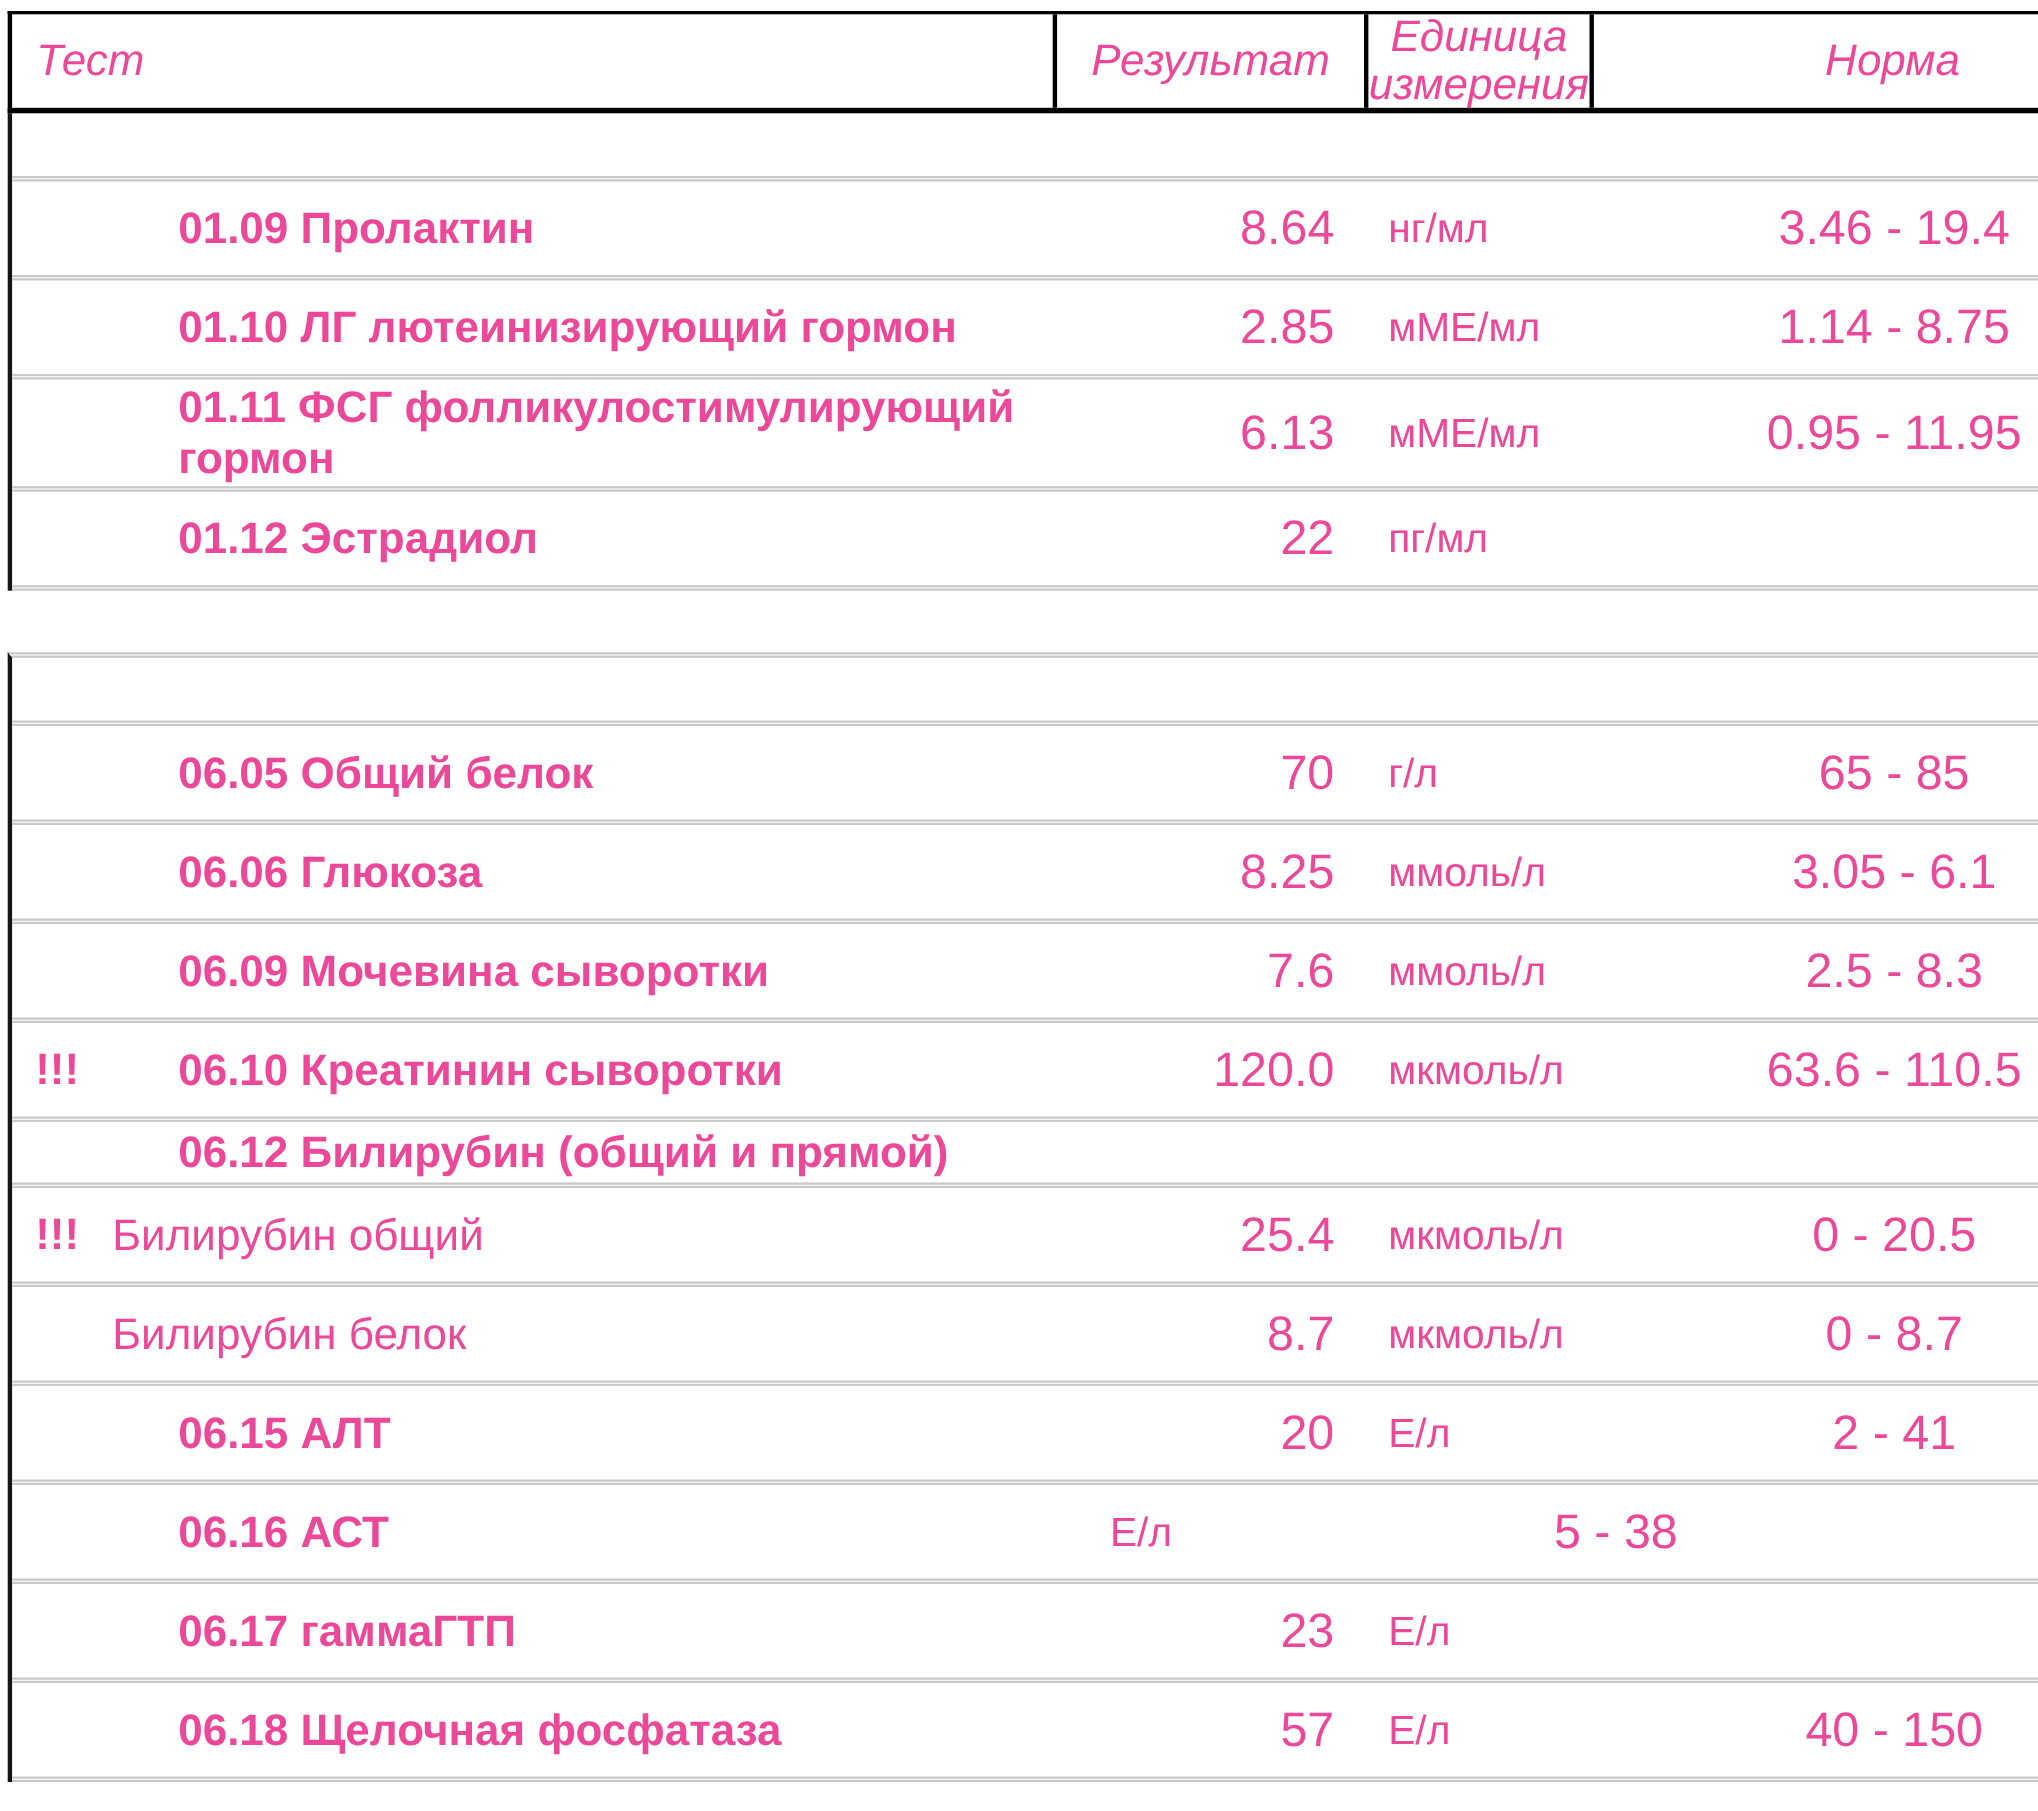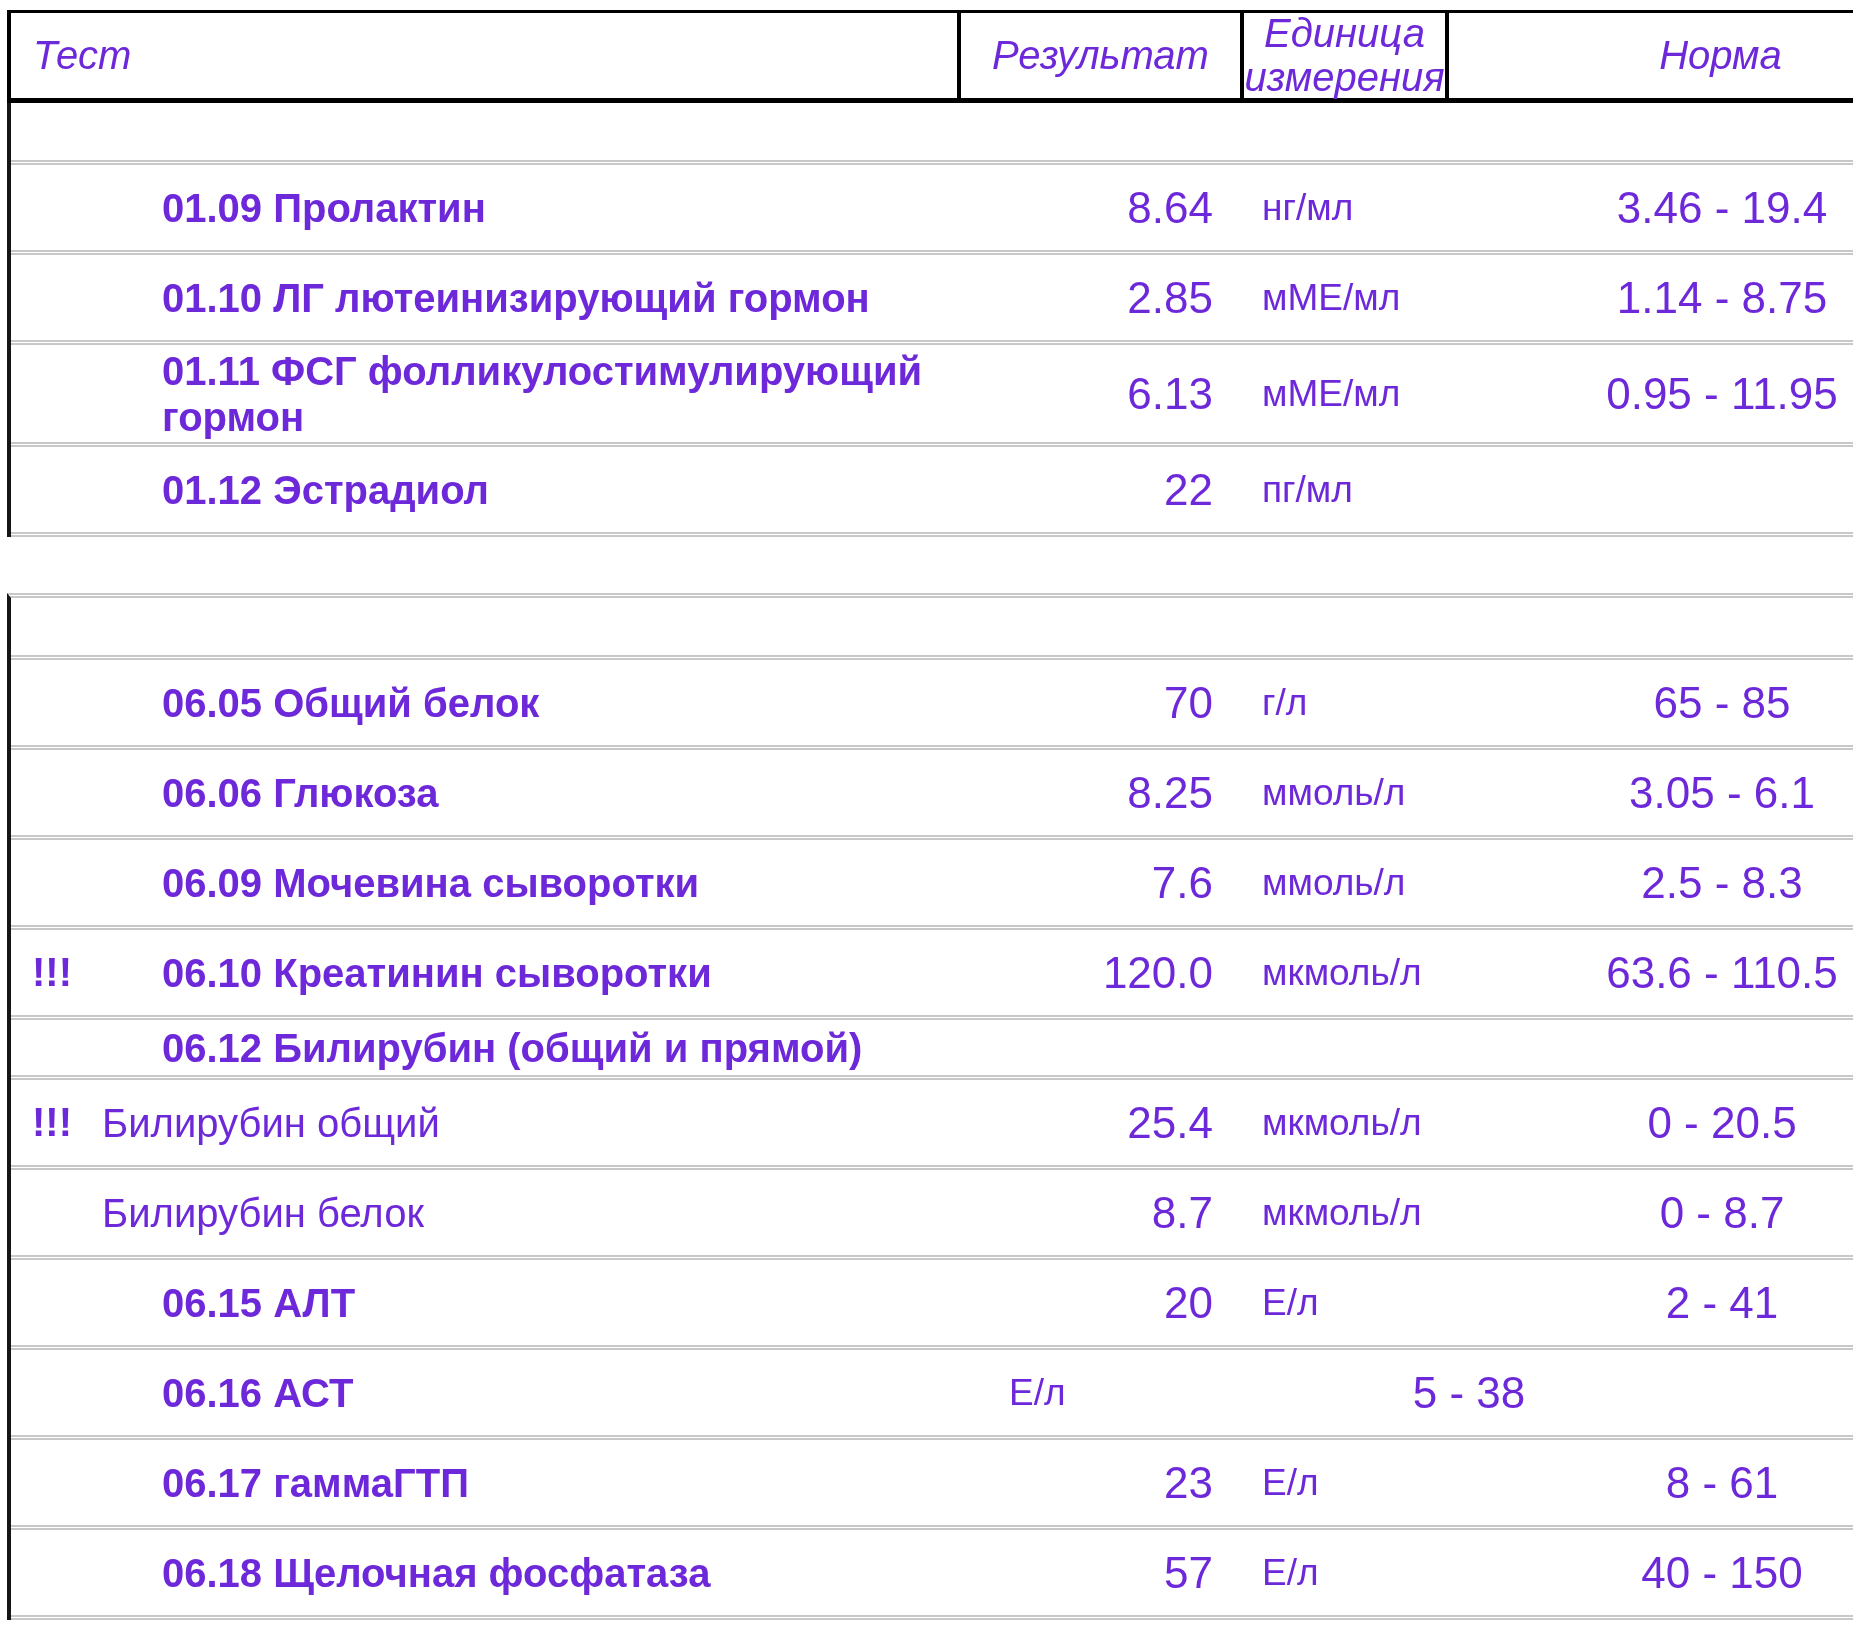--- a/index.html
+++ b/index.html
@@ -1,21 +1,21 @@
 <!DOCTYPE html>
 <html><head>
 <meta charset="utf-8">
 <style>
   html, body { margin: 0; padding: 0; background: #ffffff; }
   .page {
     width: 1853px; height: 1646px;
     background: #ffffff;
     position: relative;
     font-family: "Liberation Sans", sans-serif;
-    color: #6d28d9;
+    color: #ec4899;
     overflow: hidden;
   }
   
   .thead {
     margin-left: 7px; margin-top: 10px;
     display: flex;
     border-top: 3px solid #000;
     border-left: 4px solid #000;
     border-bottom: 5px solid #000;
     height: 85px;
@@ -175,21 +175,20 @@
       <div class="cell c-name num">06.16 АСТ</div>
       <div class="cell c-unit">Е/л</div>
       <div class="cell c-norm">5 - 38</div>
     </div>
 
     <div class="row">
       <div class="cell c-flag"></div>
       <div class="cell c-name num">06.17 гаммаГТП</div>
       <div class="cell c-result">23</div>
       <div class="cell c-unit">Е/л</div>
-      <div class="cell c-norm">8 - 61</div>
     </div>
 
     <div class="row">
       <div class="cell c-flag"></div>
       <div class="cell c-name num">06.18 Щелочная фосфатаза</div>
       <div class="cell c-result">57</div>
       <div class="cell c-unit">Е/л</div>
       <div class="cell c-norm">40 - 150</div>
     </div>
   </div>

